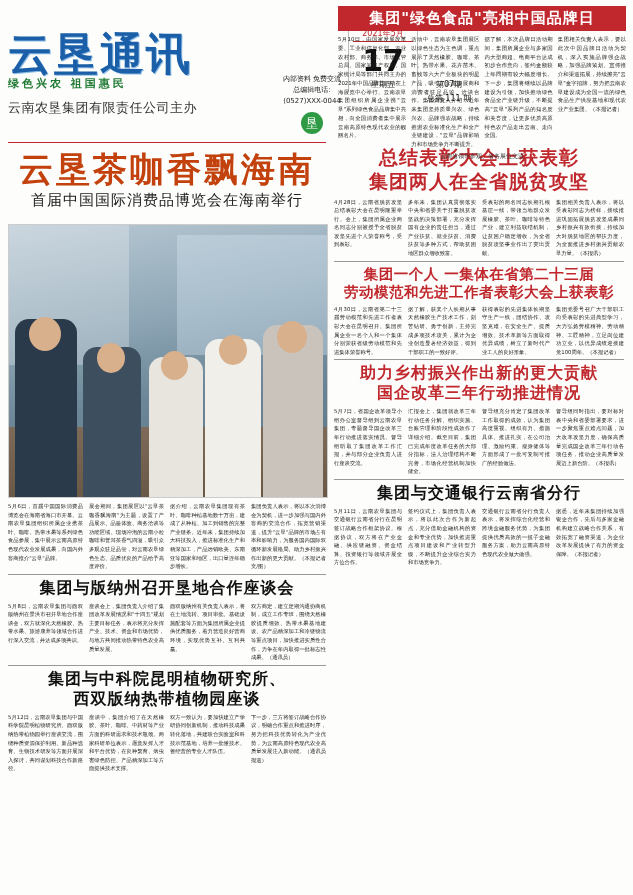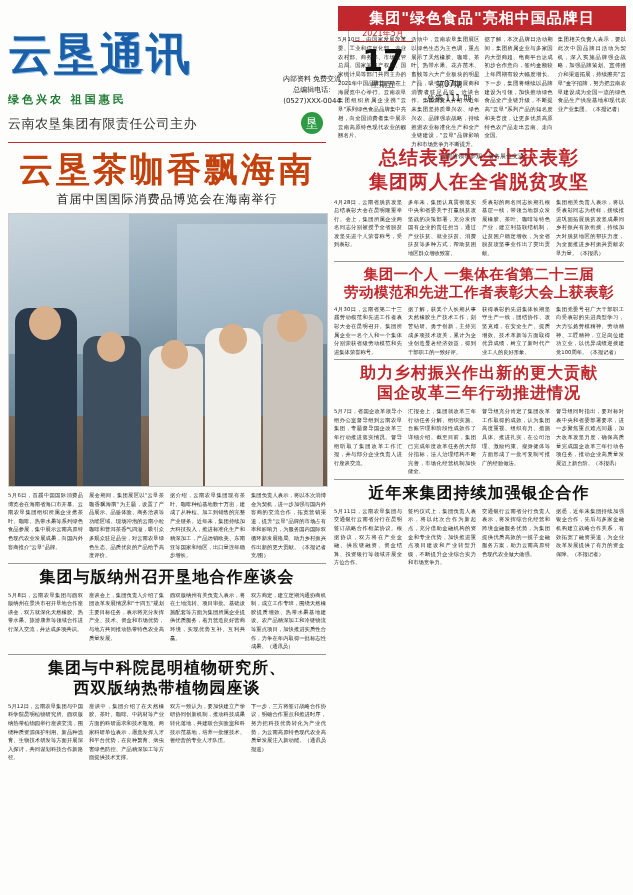--- a/index.html
+++ b/index.html
@@ -17,21 +17,20 @@
   .mast-left{width:268px;position:relative;}
   .logo{
     font-family:"DejaVu Serif","Liberation Serif",serif;
     font-size:44px;font-weight:bold;letter-spacing:2px;
     color:#1a5fa8;
     line-height:1;
     margin-top:10px;
     text-shadow:1px 1px 0 #8fbde6;
   }
   .logo-sub{
-    margin-top:16px;
     color:#1f7a33;font-size:11px;letter-spacing:3px;font-weight:bold;
   }
   .mast-publisher{margin-top:8px;font-size:13px;color:#333;letter-spacing:.5px;}
   .mast-mid{width:72px;text-align:center;font-size:7px;color:#222;line-height:1.6;padding-top:52px;}
   .mast-mid .greenbadge{
     display:inline-block;width:22px;height:22px;border-radius:50%;
     background:#2e9b44;color:#fff;font-size:12px;line-height:22px;margin-top:4px;
   }
   .mast-date{
     width:60px;text-align:center;border-left:1px solid #bbb;border-right:1px solid #bbb;
@@ -58,21 +57,21 @@
   
   .cols{display:flex;gap:8px;margin-top:2px;}
   .col-left{width:318px;}
   .col-right{width:290px;}
 
   .lead-title{
     font-family:"DejaVu Serif","Liberation Serif",serif;
     font-size:34px;font-weight:bold;color:#c2410c;text-align:center;
     letter-spacing:3px;line-height:1.15;margin:4px 0 2px;
   }
-  .lead-sub{font-size:12px;text-align:center;color:#222;letter-spacing:1px;margin-bottom:5px;}
+  .lead-sub{font-size:15px;text-align:center;color:#222;letter-spacing:1px;margin-bottom:14px;}
 
   .photo{
     position:relative;width:100%;height:272px;overflow:hidden;border:1px solid #ccc;
     background:linear-gradient(170deg,#b9c9d4 0%,#8fa7b6 35%,#6d8798 60%,#55707f 100%);
   }
   .photo .floor{position:absolute;left:0;right:0;bottom:0;height:70px;background:linear-gradient(#7d6a58,#6a5846);}
   .photo .panelA{position:absolute;left:0;top:0;width:120px;height:140px;background:rgba(255,255,255,.25);}
   .photo .panelB{position:absolute;right:0;top:10px;width:150px;height:120px;background:rgba(220,235,245,.35);}
   .ph-person{position:absolute;bottom:0;border-radius:14px 14px 0 0;}
   .ph-head{position:absolute;border-radius:50%;background:#d9b08c;}
@@ -213,21 +212,21 @@
       <div class="sec-title t18 red">国企改革三年行动推进情况</div>
       <div class="body-cols">
         <div class="bcol3">5月7日，省国企改革领导小组办公室督导组到云南农垦集团，专题督导国企改革三年行动推进落实情况。督导组听取了集团改革工作汇报，并与部分企业负责人进行座谈交流。</div>
         <div class="bcol3">汇报会上，集团就改革三年行动任务分解、组织实施、台账管理和阶段性成效作了详细介绍。截至目前，集团已完成年度改革任务的大部分指标，法人治理结构不断完善，市场化经营机制加快健全。</div>
         <div class="bcol3">督导组充分肯定了集团改革工作取得的成效，认为集团高度重视、组织有力、措施具体、推进扎实，在公司治理、激励约束、瘦身健体等方面形成了一批可复制可推广的经验做法。</div>
         <div class="bcol3">督导组同时指出，要对标对表中央和省委部署要求，进一步聚焦重点难点问题，加大改革攻坚力度，确保高质量完成国企改革三年行动各项任务，推动企业高质量发展迈上新台阶。（本报讯）</div>
       </div>
 
       <hr class="hr-thin">
 
-      <div class="sec-title t18">近年来集团持续加强银企合作</div>
+      <div class="sec-title t18">集团与交通银行云南省分行</div>
       <div class="body-cols">
         <div class="bcol3">5月11日，云南农垦集团与交通银行云南省分行在昆明签订战略合作框架协议。根据协议，双方将在产业金融、供应链融资、资金结算、投资银行等领域开展全方位合作。</div>
         <div class="bcol3">签约仪式上，集团负责人表示，将以此次合作为新起点，充分借助金融机构的资金和专业优势，加快推进重点项目建设和产业转型升级，不断提升企业综合实力和市场竞争力。</div>
         <div class="bcol3">交通银行云南省分行负责人表示，将发挥综合化经营和跨境金融服务优势，为集团提供优质高效的一揽子金融服务方案，助力云南高原特色现代农业做大做强。</div>
         <div class="bcol3">据悉，近年来集团持续加强银企合作，先后与多家金融机构建立战略合作关系，有效拓宽了融资渠道，为企业改革发展提供了有力的资金保障。（本报记者）</div>
       </div>
     </div>
   </div>
 </div>
 

